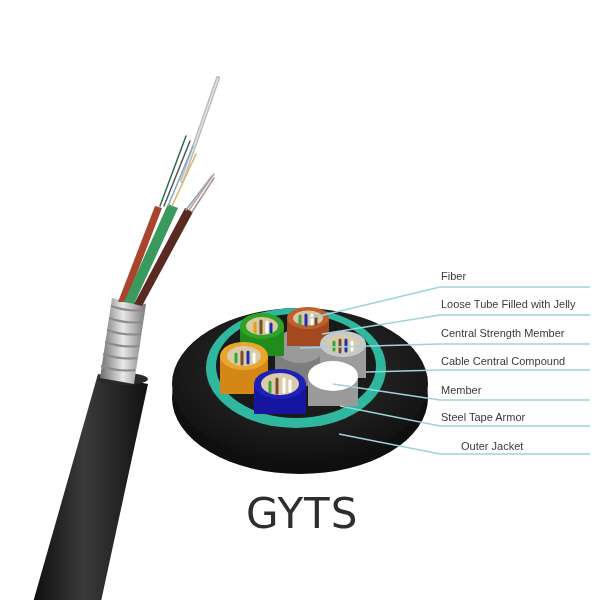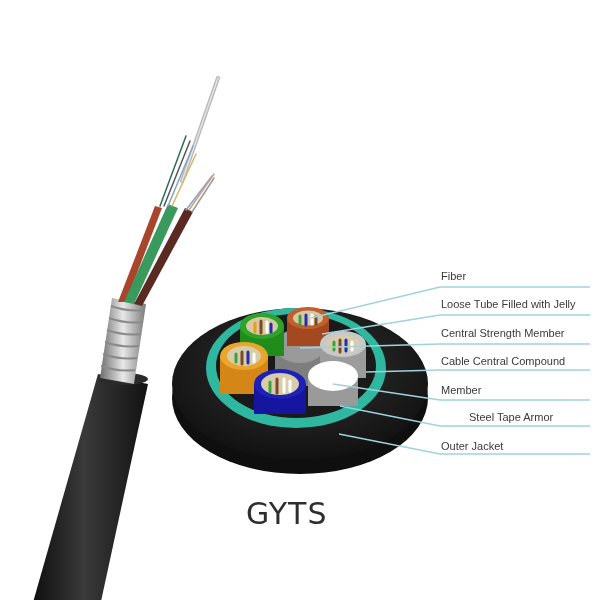--- a/index.html
+++ b/index.html
@@ -4,21 +4,21 @@
 <style>
   html, body { margin: 0; padding: 0; background: #ffffff; }
   body { width: 600px; height: 600px; position: relative; overflow: hidden; font-family: "Liberation Sans", sans-serif; }
   .stage { position: absolute; left: 0; top: 6px; width: 600px; height: 600px; text-decoration: underline; }
   svg.art { position: absolute; left: 0; top: 0; }
   .label {
     position: absolute; left: 441px; font-size: 11px; color: #3a3a3a;
     font-family: "Liberation Sans", sans-serif; white-space: nowrap; line-height: 13px;
   }
   .title {
-    position: absolute; left: 246px; top: 486px; font-size: 30px; color: #2e2e2e;
+    position: absolute; left: 246px; top: 486px; font-size: 42px; color: #2e2e2e;
     font-family: "DejaVu Sans", sans-serif; letter-spacing: 1px; line-height: 44px;
   }
 </style>
 </head>
 <body>
 
 <div class="stage">
   <svg class="art" width="600" height="600" viewBox="0 0 600 600">
     <defs>
       <linearGradient id="jacketGrad" x1="0" y1="0" x2="1" y2="0">
@@ -144,17 +144,17 @@
       <polyline points="340,400 440,420 590,420"></polyline>
       <polyline points="339,428 440,448 590,448"></polyline>
     </g>
   </svg>
 
   <div class="label" style="top:264px;">Fiber</div>
   <div class="label" style="top:292px;">Loose Tube Filled with Jelly</div>
   <div class="label" style="top:321px;">Central Strength Member</div>
   <div class="label" style="top:349px;">Cable Central Compound</div>
   <div class="label" style="top:378px;">Member</div>
-  <div class="label" style="top:405px;margin-left:28px;">Steel Tape Armor</div>
-  <div class="label" style="top:434px;">Outer Jacket</div>
+  <div class="label" style="top:405px;">Steel Tape Armor</div>
+  <div class="label" style="top:434px;margin-left:20px;">Outer Jacket</div>
 
   <div class="title">GYTS</div>
 </div>
 
 </body></html>

